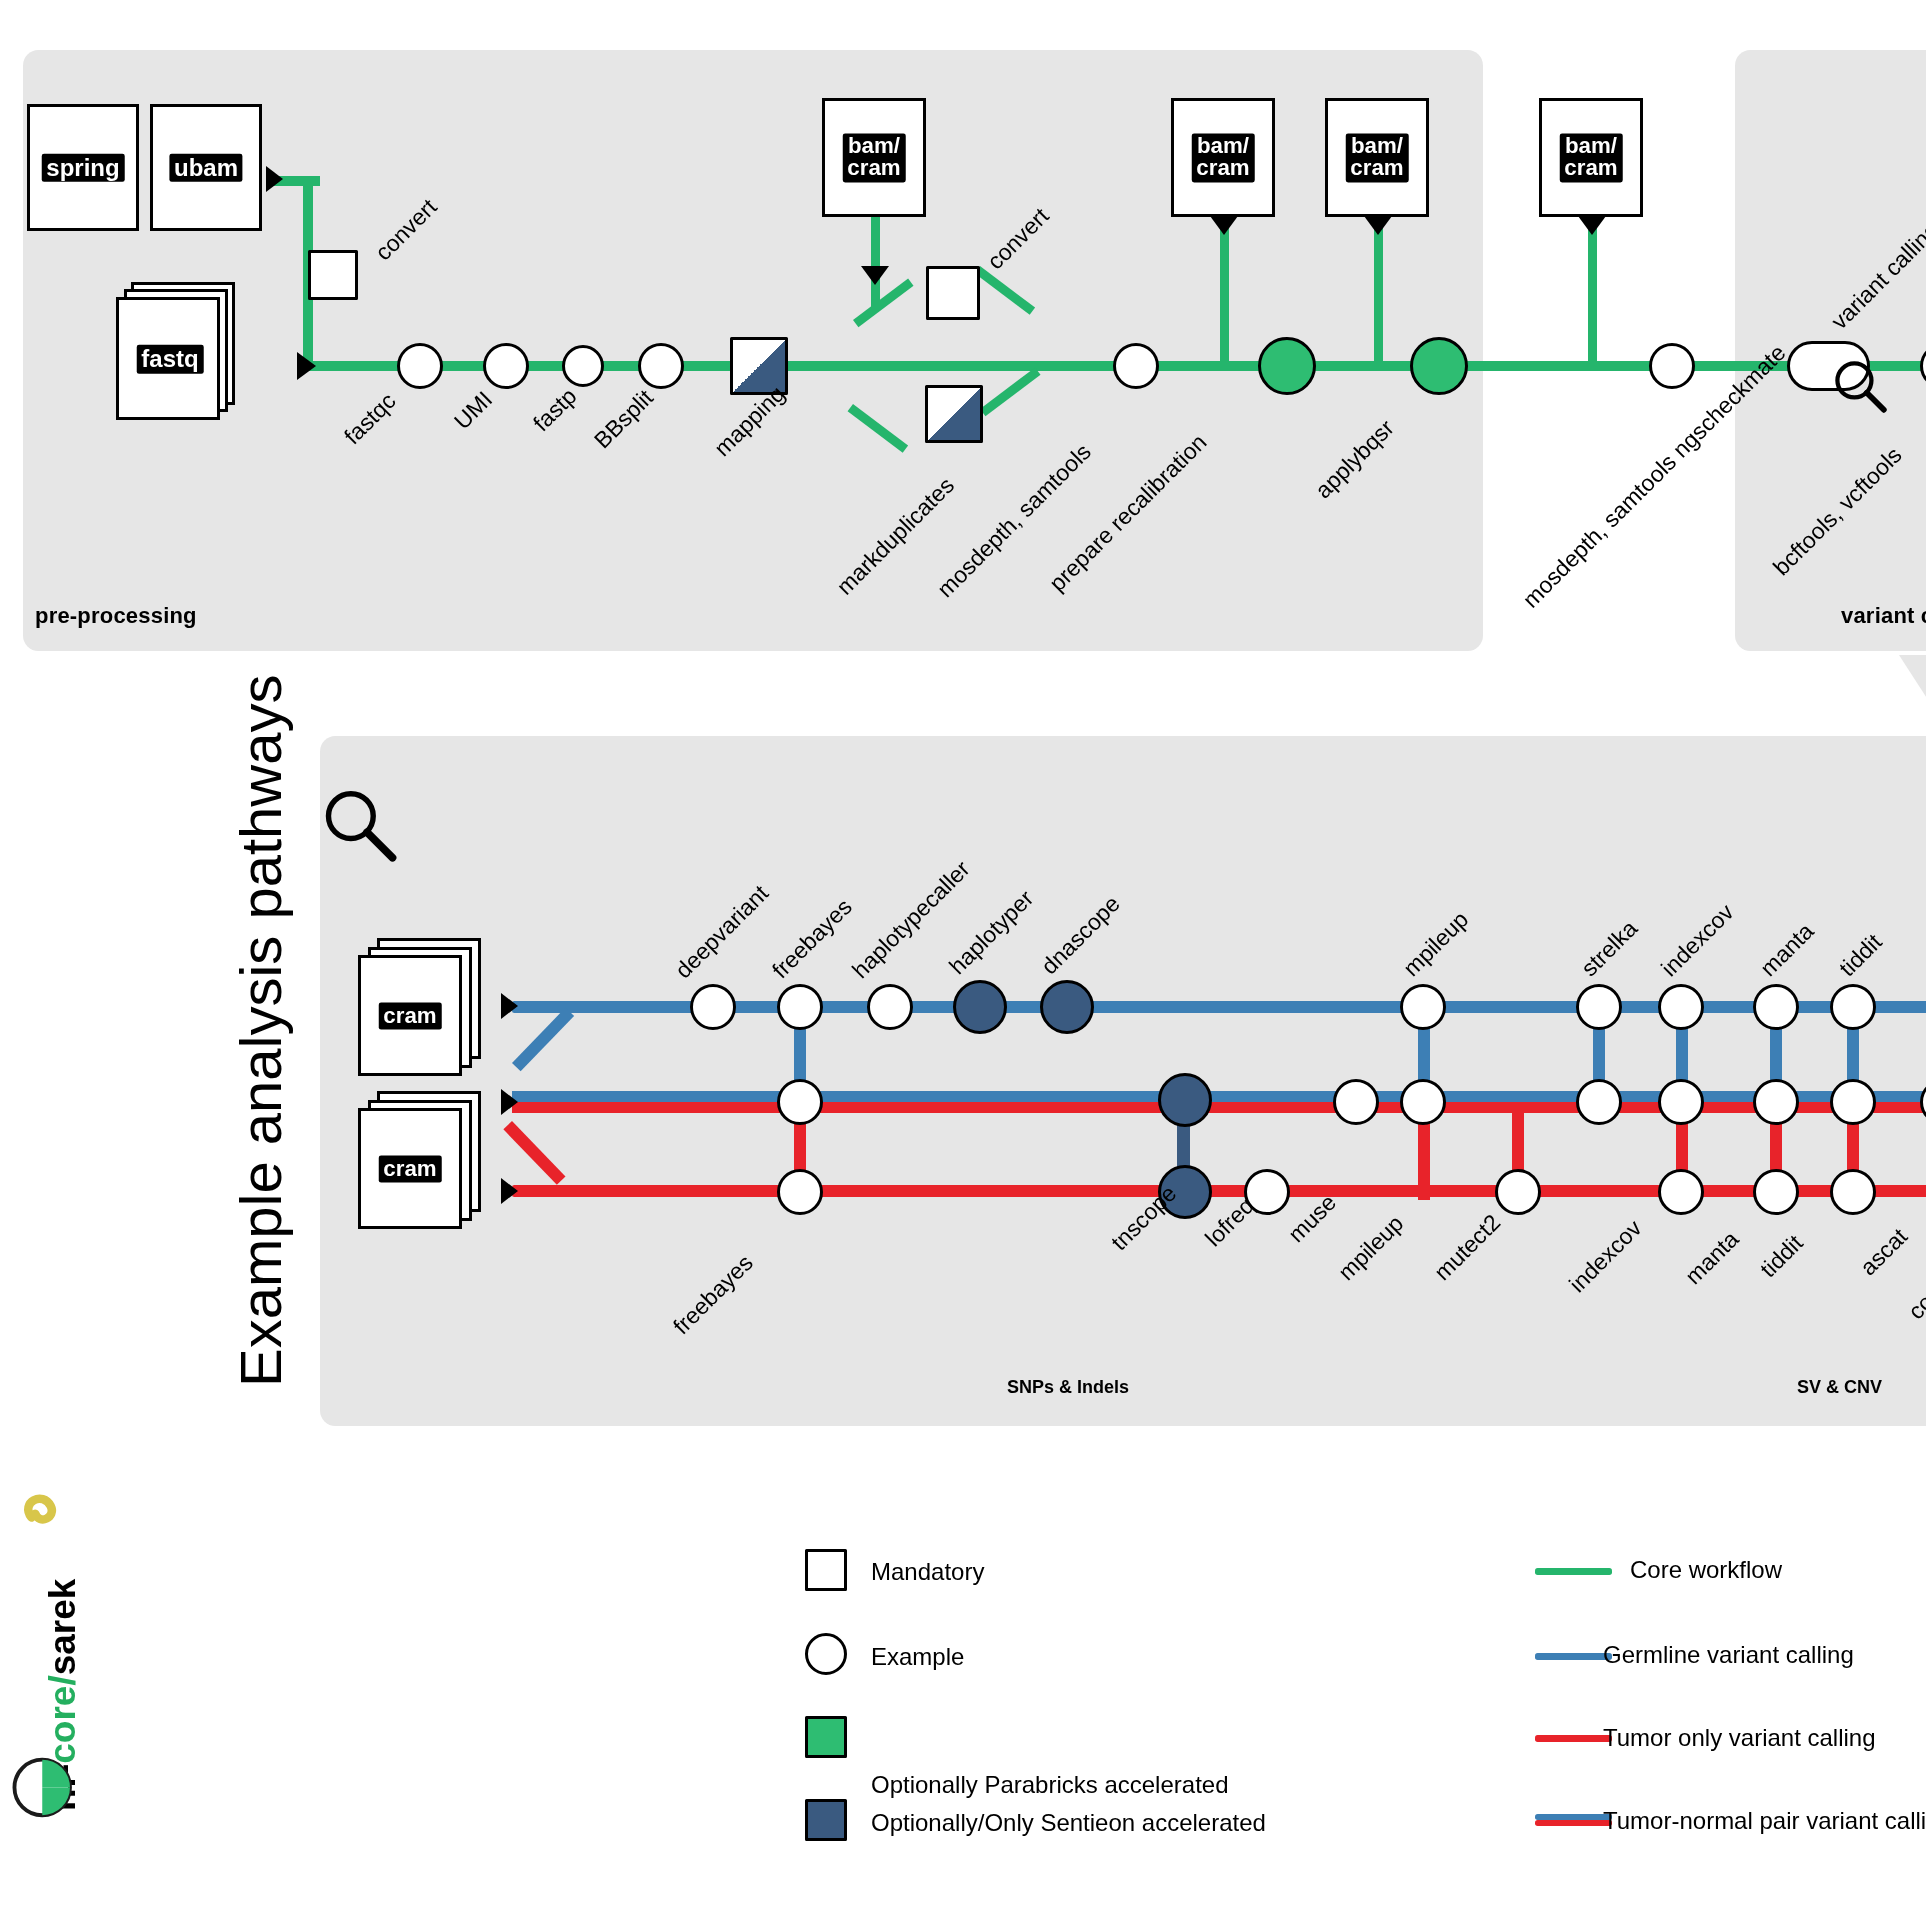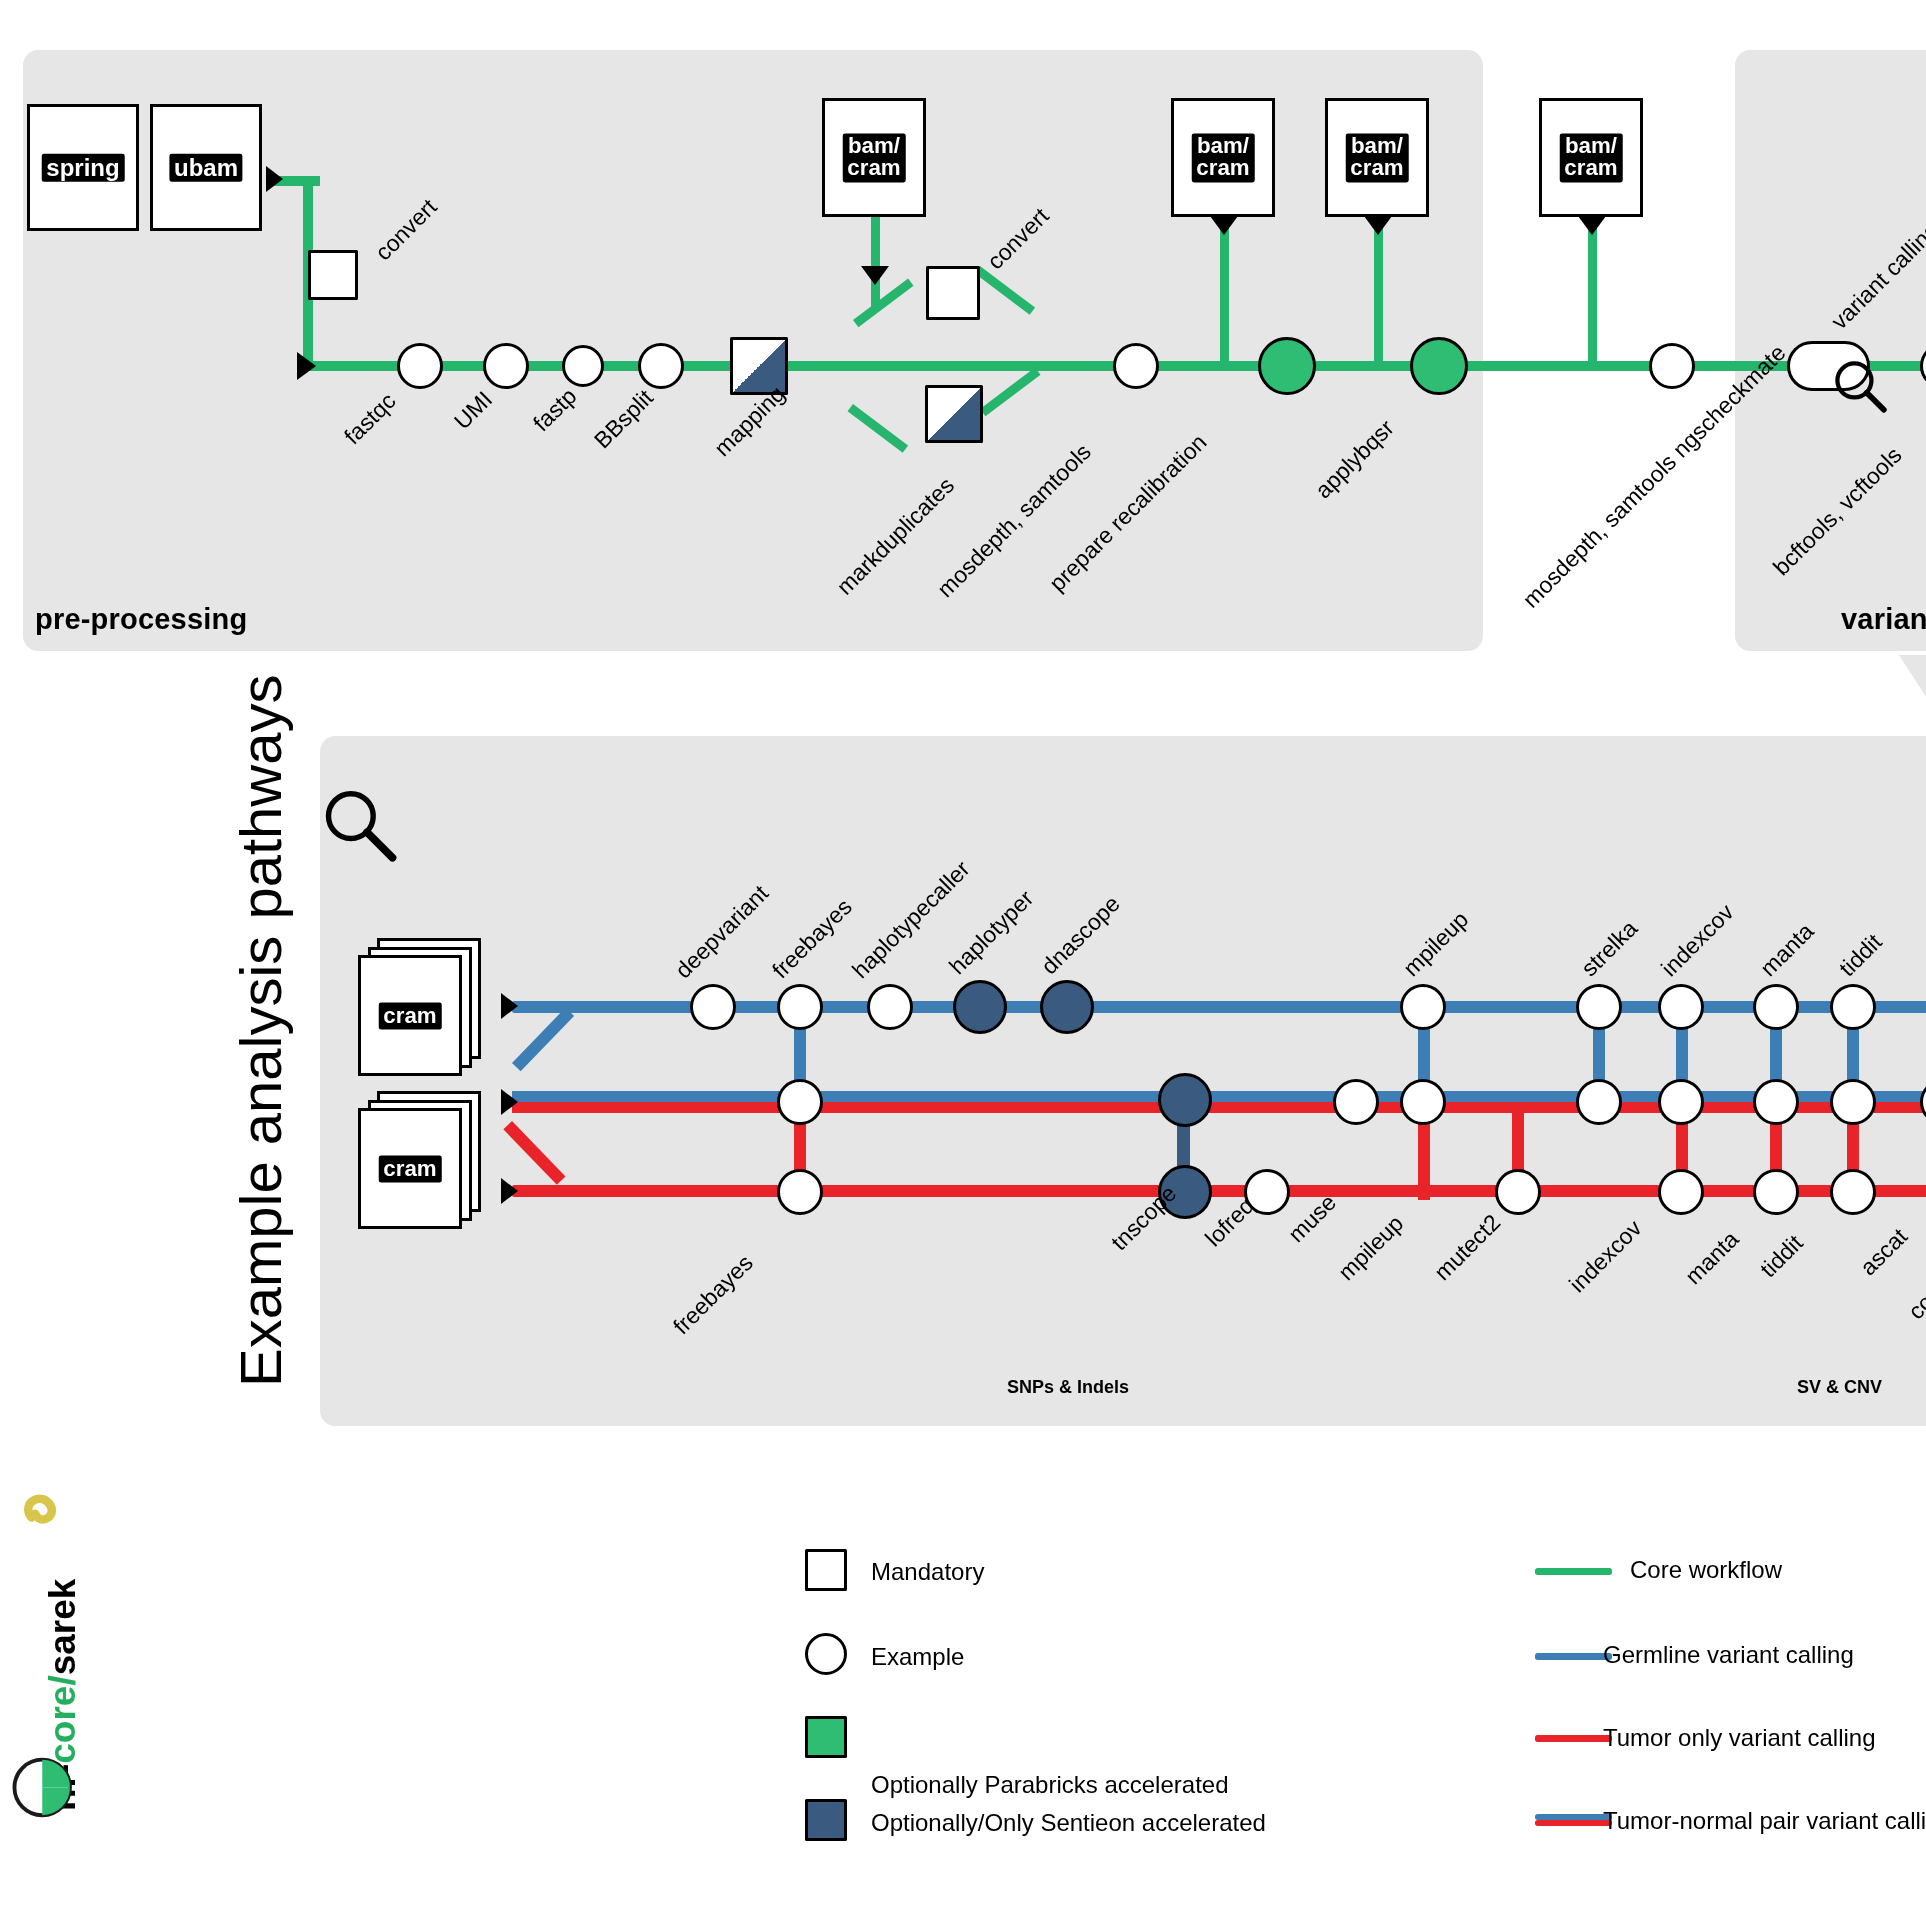--- a/index.html
+++ b/index.html
@@ -2,21 +2,21 @@
 <html style="font-size:6.2px"><head>
 <meta charset="utf-8">
 <style>
   * { box-sizing: border-box; }
   html, body { margin:0; padding:0; background:#ffffff; }
   body { width:2890px; height:2004px; font-family:"Liberation Sans", sans-serif; color:#000; overflow:hidden; position:relative; }
 
   #root { position:absolute; left:0; top:0; width:2890px; height:2004px; }
 
   .panel { position:absolute; background:#e6e6e6; border-radius:15.4px; }
-  .panel-label { position:absolute; font-weight:bold; font-size:29px; letter-spacing:0.2px; }
+  .panel-label { position:absolute; font-weight:bold; font-size:22px; letter-spacing:0.2px; }
 
   
   .abs { position:absolute; }
 
   
   .rail { position:absolute; background:#2eb872; }
   .rail-green { background:#25b56c; }
   .rail-blue { background:#3d7fb5; }
   .rail-red { background:#e8232a; }
 
@@ -158,20 +158,26 @@
   <div class="fileicon" style="left:27px; top:104px; width:112px; height:127px;">
     <div class="sheet"></div>
     <div class="fi-label" style="font-size:24px;">spring</div>
   </div>
 
   <div class="fileicon" style="left:150px; top:104px; width:112px; height:127px;">
     <div class="sheet"></div>
     <div class="fi-label" style="font-size:24px;">ubam</div>
   </div>
 
+  <div class="fileicon" style="left:116px; top:297px; width:119px; height:127px;">
+    <div class="abs" style="left:15.4px; top:-15.4px; width:104px; height:123px; background:#fff; border:3.5px solid #000;"></div>
+    <div class="abs" style="left:7.7px; top:-7.7px; width:104px; height:123px; background:#fff; border:3.5px solid #000;"></div>
+    <div class="sheet" style="width:104px; height:123px;"></div>
+    <div class="fi-label" style="left:54px; top:62px; font-size:24px;">fastq</div>
+  </div>
 
   <div class="fileicon" style="left:822px; top:98px; width:104px; height:119px;">
     <div class="sheet"></div>
     <div class="fi-label" style="font-size:22.3px;">bam/
 cram</div>
   </div>
 
   <div class="fileicon" style="left:1171px; top:98px; width:104px; height:119px;">
     <div class="sheet"></div>
     <div class="fi-label" style="font-size:22.3px;">bam/

